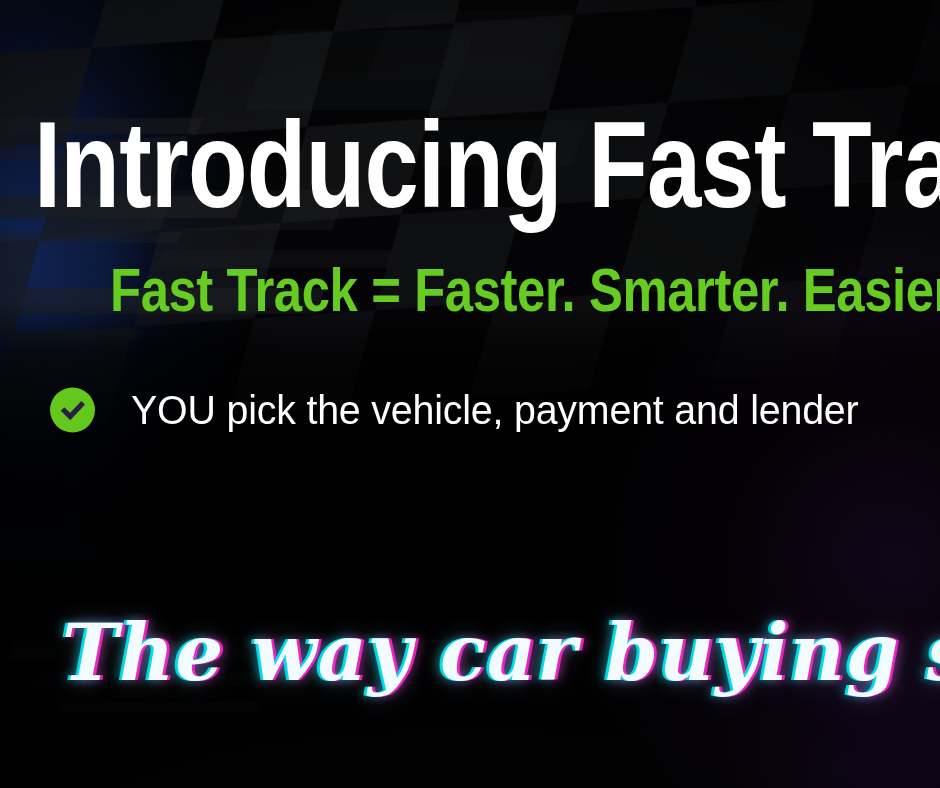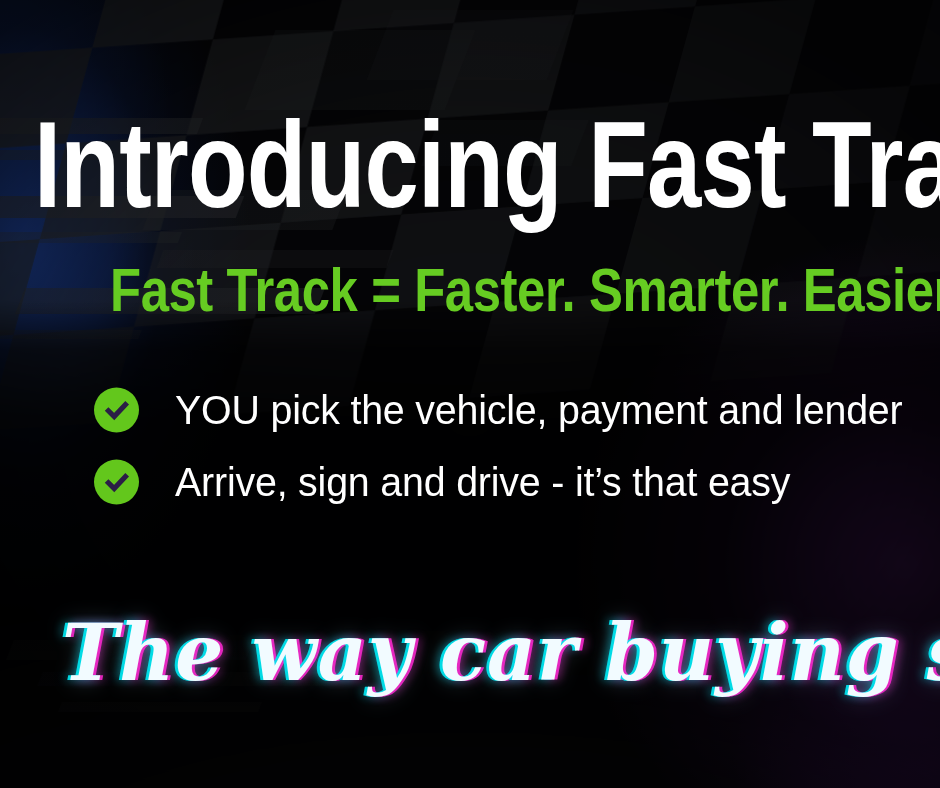--- a/index.html
+++ b/index.html
@@ -138,21 +138,20 @@
     width: 940px;
     margin: 0;
     padding: 0;
     list-style: none;
   }
   .bullet {
     position: relative;
     height: 72px;
     display: flex;
     align-items: center;
-    margin-left: 44px;
   }
   .check-badge {
     position: absolute;
     left: 50px;
     top: 50%;
     transform: translateY(-50%);
     width: 45px;
     height: 45px;
     border-radius: 50%;
     background: #63C71C;
@@ -260,26 +259,18 @@
 
     <ul class="bullets" id="bullet-list">
         <li class="bullet">
           <span class="check-badge">
             <svg width="30" height="30" viewBox="0 0 30 30" aria-hidden="true">
               <path d="M6.4 15.3 L12.2 21.0 L23.4 9.2" fill="none" stroke="#2B1E46" stroke-width="5.1" stroke-linecap="square" stroke-linejoin="miter"></path>
             </svg>
           </span>
           <span class="bullet-text">YOU pick the vehicle, payment and lender</span>
         </li>
-        <li class="bullet">
-          <span class="check-badge">
-            <svg width="30" height="30" viewBox="0 0 30 30" aria-hidden="true">
-              <path d="M6.4 15.3 L12.2 21.0 L23.4 9.2" fill="none" stroke="#2B1E46" stroke-width="5.1" stroke-linecap="square" stroke-linejoin="miter"></path>
-            </svg>
-          </span>
-          <span class="bullet-text">Arrive, sign and drive - it’s that easy</span>
-        </li>
       </ul>
 
     <p class="tagline">The way car buying should be.</p>
 
   </div>
 </div>
 
 </body></html>

